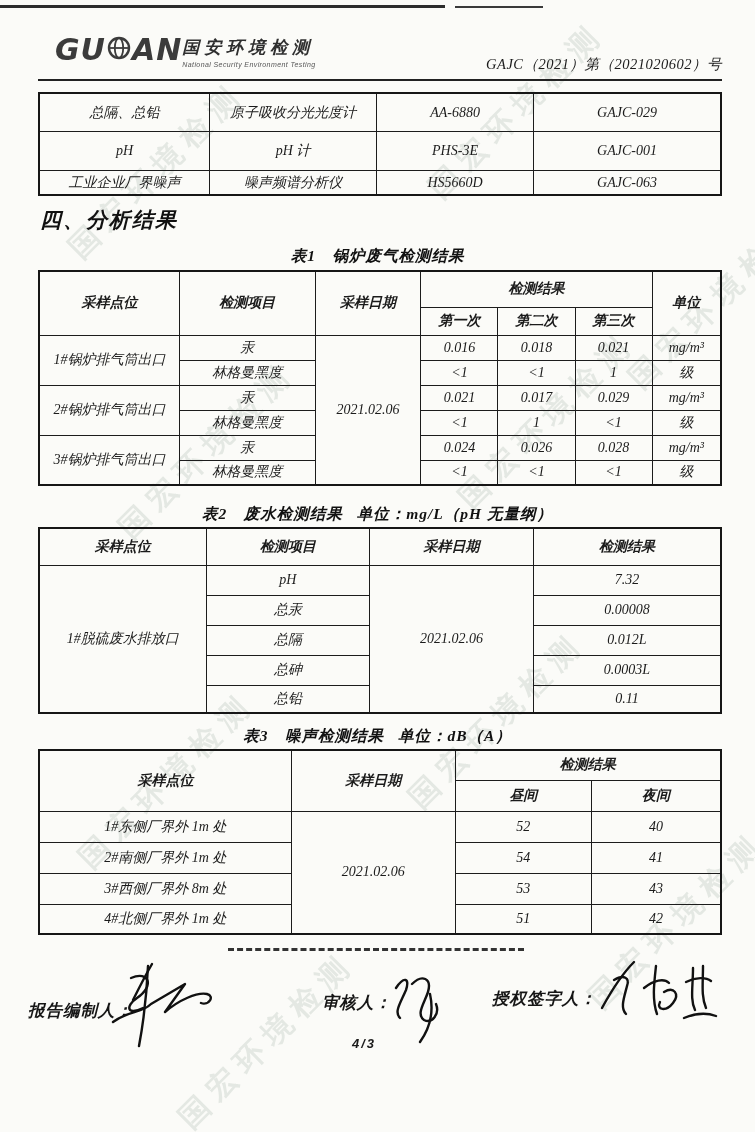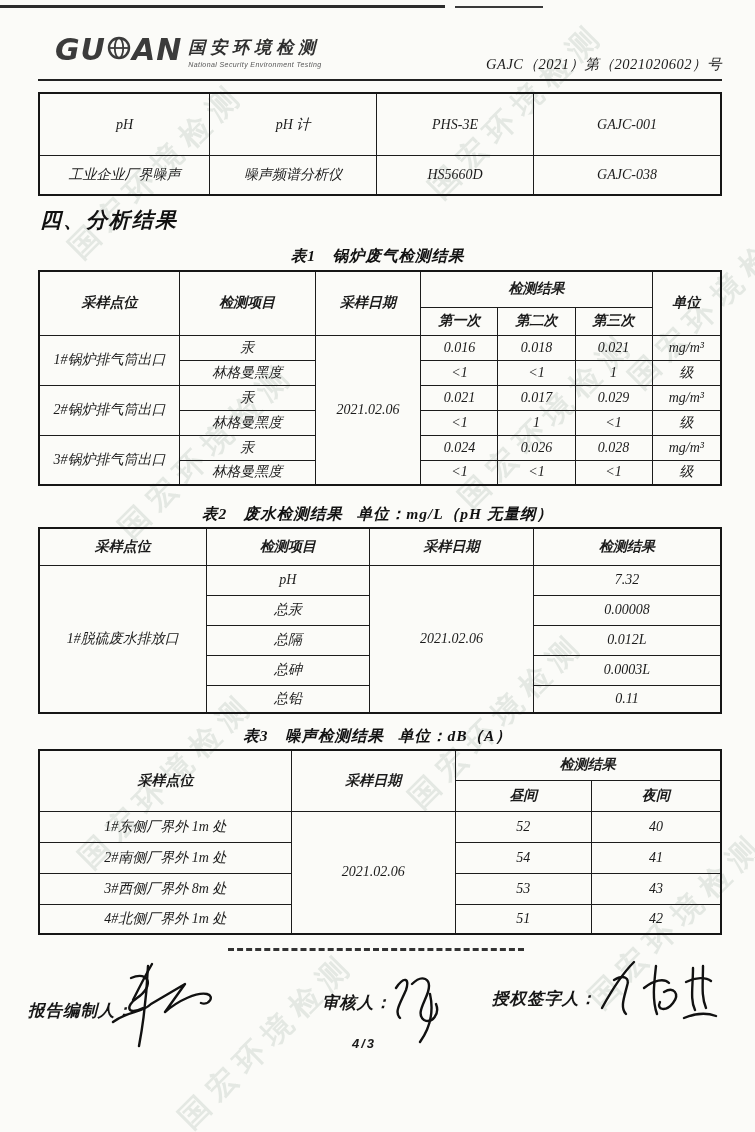--- a/index.html
+++ b/index.html
@@ -20,21 +20,21 @@
   .scan-streak-1{position:absolute;top:5px;left:0;width:445px;height:3px;background:#2c2c2c;}
   .scan-streak-2{position:absolute;top:6px;left:455px;width:88px;height:2px;background:#3a3a3a;}
   
   .logo-row{position:absolute;left:55px;top:34px;display:flex;align-items:flex-start;}
   .logo-mark{
     font-family:"DejaVu Sans","Liberation Sans",sans-serif;font-weight:900;
     font-size:30px;line-height:32px;color:#3b3b3b;letter-spacing:1px;
     display:flex;align-items:center;
   }
   .logo-globe{margin:0 1px;}
-  .logo-cjk{display:flex;flex-direction:column;margin-left:6px;margin-top:2px;}
+  .logo-cjk{display:flex;flex-direction:column;margin-top:2px;}
   .logo-cn{font-size:17px;font-weight:bold;letter-spacing:5px;color:#2f2f2f;
     font-family:"Liberation Serif","DejaVu Serif",serif;}
   .logo-en{font-size:7px;color:#555;letter-spacing:0.4px;margin-top:2px;
     font-family:"Liberation Sans","DejaVu Sans",sans-serif;}
   .doc-number{position:absolute;top:55px;right:33px;font-size:14.5px;letter-spacing:0.5px;}
   .header-rule{position:absolute;left:38px;top:79px;width:684px;height:2px;background:#222;}
   
   table{border-collapse:collapse;table-layout:fixed;width:684px;}
   td,th{
     border:1.5px solid #1c1c1c;text-align:center;vertical-align:middle;
@@ -109,30 +109,36 @@
 
     <table class="pos-abs" style="top:92px;height:104px;">
       <colgroup>
           <col style="width:25%">
           <col style="width:24.5%">
           <col style="width:23%">
           <col style="width:27.5%">
         </colgroup>
       <tbody>
         <tr style="height:35px">
+          <td>总隔、总铅</td>
+          <td>原子吸收分光光度计</td>
+          <td>AA-6880</td>
+          <td>GAJC-029</td>
+        </tr>
+        <tr style="height:35px">
           <td>pH</td>
           <td>pH 计</td>
           <td>PHS-3E</td>
           <td>GAJC-001</td>
         </tr>
         <tr style="height:22px">
           <td>工业企业厂界噪声</td>
           <td>噪声频谱分析仪</td>
           <td>HS5660D</td>
-          <td>GAJC-038</td>
+          <td>GAJC-063</td>
         </tr>
       </tbody>
     </table>
 
     <div class="section-title">四、分析结果</div>
 
     <div class="tbl-caption" style="top:246px">表1　锅炉废气检测结果</div>
     <table class="pos-abs" style="top:270px;height:212px;">
       <colgroup>
         <col style="width:20.6%">

